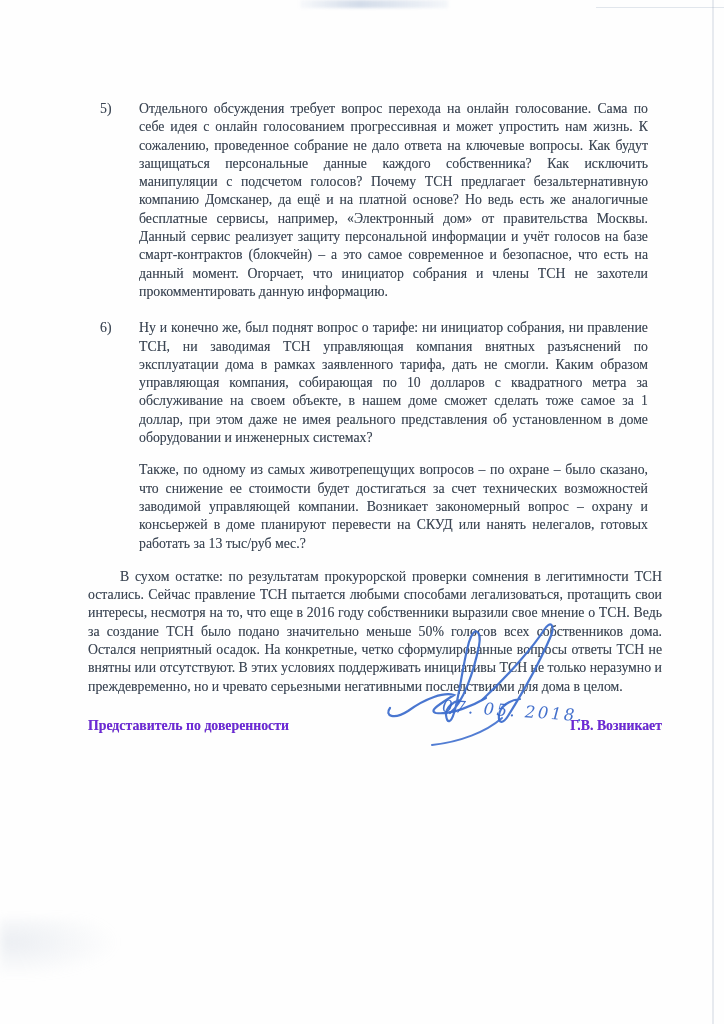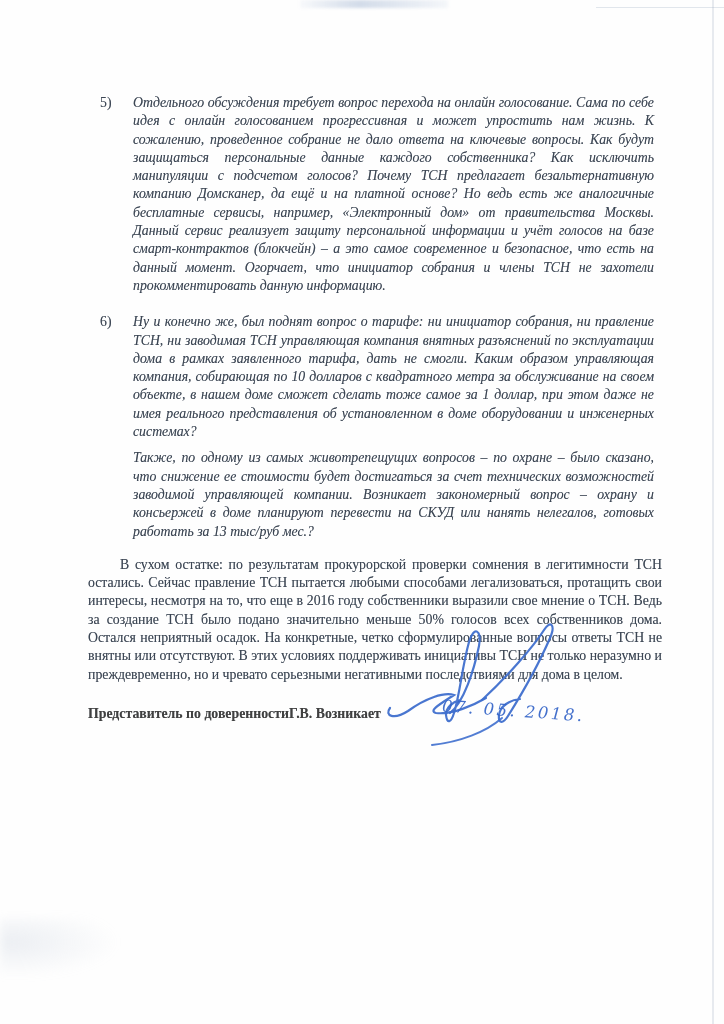--- a/index.html
+++ b/index.html
@@ -55,34 +55,34 @@
   }
   .list-item {
     position: relative;
     margin: 0 0 18px 37px;
   }
   .list-item .num {
     position: absolute;
     left: -25px; top: 0;
   }
   .list-item p {
-    margin: 8px;
-    font-style: italic;
+    margin: 14px;
   }
   .list-item.second {
     margin-bottom: 15px;
   }
   .closing {
     margin: 0 0 21px 0;
     text-indent: 32px;
   }
   .sig-row {
     display: flex;
+    justify-content: space-between;
     font-weight: 700;
-    color: #404040;
+    color: #6d28d9;
     margin-top: 8px;
   }
   
   .signature-svg {
     position: absolute;
     left: 378px; top: 612px;
     width: 190px; height: 140px;
     pointer-events: none;
   }
   .hand-date {

